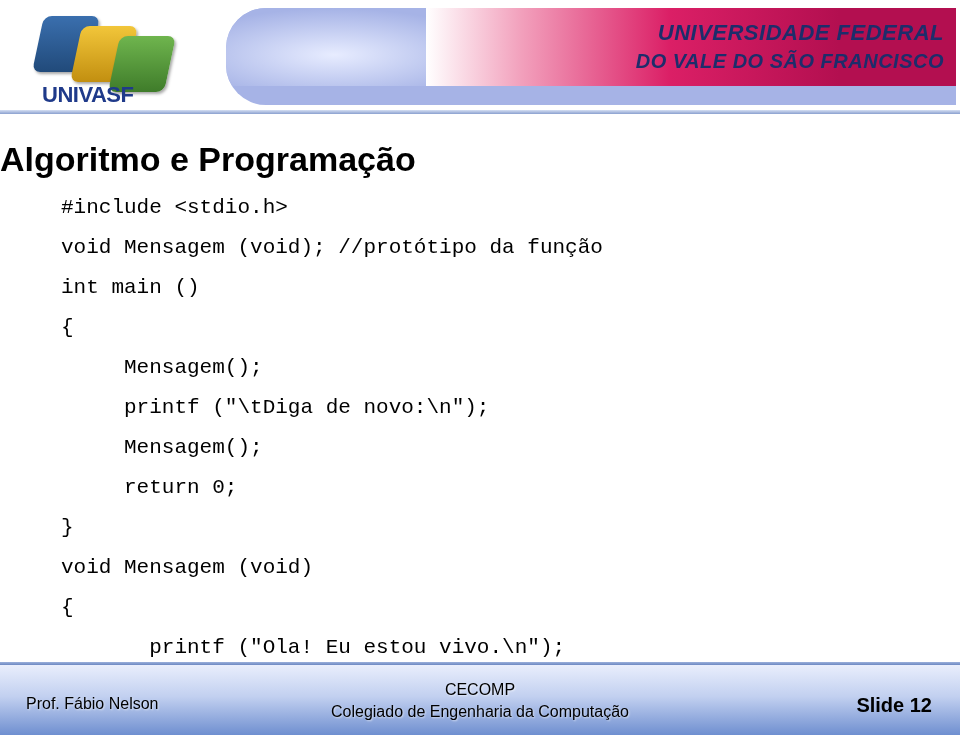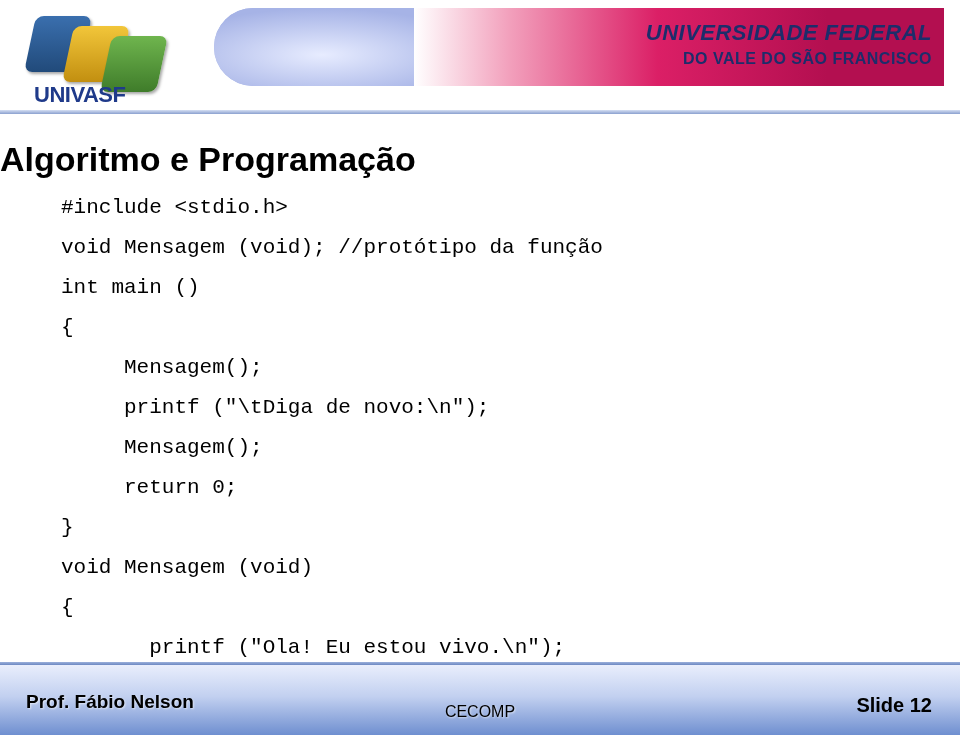--- a/index.html
+++ b/index.html
@@ -1,43 +1,43 @@
 <!DOCTYPE html>
 <html><head>
 <meta charset="utf-8">
 <style>
   * { box-sizing: border-box; margin: 0; padding: 0; }
   html, body { width: 960px; height: 735px; font-family: Arial, Helvetica, sans-serif; background: #fff; overflow: hidden; }
   .slide { position: relative; width: 960px; height: 735px; }
 
   
   .header { position: relative; width: 100%; height: 120px; }
-  .logo-univasf { position: absolute; top: 12px; left: 24px; width: 150px; height: 90px; text-align: center; }
+  .logo-univasf { position: absolute; top: 12px; left: 32px; width: 150px; height: 90px; text-align: center; }
   .logo-shape1 { position: absolute; left: 6px; top: 4px; width: 56px; height: 56px; border-radius: 8px; background: linear-gradient(180deg,#3a6fae 0%, #214a7a 100%); transform: skewX(-12deg); box-shadow: 2px 2px 3px rgba(0,0,0,0.35); }
   .logo-shape2 { position: absolute; left: 44px; top: 14px; width: 56px; height: 56px; border-radius: 8px; background: linear-gradient(180deg,#f2c63a 0%, #c28f10 100%); transform: skewX(-12deg); box-shadow: 2px 2px 3px rgba(0,0,0,0.35); }
   .logo-shape3 { position: absolute; left: 82px; top: 24px; width: 56px; height: 56px; border-radius: 8px; background: linear-gradient(180deg,#6fb54e 0%, #3f7c2a 100%); transform: skewX(-12deg); box-shadow: 2px 2px 3px rgba(0,0,0,0.35); }
   .logo-text { position: absolute; left: 10px; top: 70px; font-size: 22px; font-weight: 700; color: #1f3a8a; letter-spacing: -0.5px; }
 
-  .header-bar { position: absolute; top: 8px; right: 16px; width: 730px; height: 78px; }
+  .header-bar { position: absolute; top: 8px; right: 4px; width: 730px; height: 97px; }
   .bar-bg { position: absolute; inset: 0; background: #a6b3e6; border-top-left-radius: 40px; border-bottom-left-radius: 40px; overflow: hidden; }
   .bar-bridge { position: absolute; left: 0; top: 0; width: 270px; height: 78px; background: radial-gradient(ellipse at 40% 60%, #e7ecff 0%, #a6b3e6 70%); }
   .bar-pink { position: absolute; left: 200px; top: 0; width: 530px; height: 78px; background: linear-gradient(90deg, #ffffff 0%, #f2a0bc 18%, #db1f66 46%, #b30f50 78%); }
   .bar-text { position: absolute; left: 38px; top: 12px; width: 480px; text-align: right; }
   .bar-text .line1 { font-size: 22px; font-weight: 800; font-style: italic; color: #1d2d6b; letter-spacing: 0.5px; }
-  .bar-text .line2 { font-size: 16px; font-weight: 800; color: #1d2d6b; letter-spacing: 0.5px; margin-top: 4px; }
+  .bar-text .line2 { font-size: 20px; font-weight: 800; font-style: italic; color: #1d2d6b; letter-spacing: 0.5px; margin-top: 4px; }
   .header-rule { position: absolute; top: 110px; left: 0; width: 100%; height: 4px; background: linear-gradient(180deg,#d5dff3,#8aa0cf); }
 
   
   .title { position: absolute; top: 140px; left: 0; width: 100%; text-align: left; font-size: 34px; font-weight: 700; color: #000; }
   .code-block { position: absolute; top: 188px; left: 61px; width: 820px; font-size: 21px; line-height: 40px; color: #000; font-family: Liberation Mono, monospace; white-space: pre; }
 
   
   .footer-band { position: absolute; bottom: 0; left: 0; width: 100%; height: 70px; background: linear-gradient(180deg,#e9eefc 0%, #c2d0f0 45%, #6f8fd0 100%); }
   .footer-rule { position: absolute; bottom: 70px; left: 0; width: 100%; height: 3px; background: linear-gradient(180deg,#9bb0db,#6c88c2); }
-  .footer-left { position: absolute; bottom: 22px; left: 26px; font-weight: 700; font-size: 19px; color: #000; text-shadow: 1px 1px 2px rgba(255,255,255,0.6); }
+  .footer-left { position: absolute; bottom: 22px; left: 26px; font-weight: 400; font-size: 16px; color: #000; text-shadow: 1px 1px 2px rgba(255,255,255,0.6); }
   .footer-center { position: absolute; bottom: 12px; left: 0; width: 100%; text-align: center; font-weight: 400; color: #000; font-size: 16px; line-height: 22px; text-shadow: 1px 1px 2px rgba(255,255,255,0.6); }
   .footer-right { position: absolute; bottom: 18px; right: 28px; font-weight: 700; font-size: 20px; color: #000; }
 </style>
 </head>
 <body>
 
 <div class="slide">
 
   <div class="header">
     <div class="logo-univasf">
@@ -74,17 +74,18 @@
 void Mensagem (void)
 {
        printf ("Ola! Eu estou vivo.\n");
 }</div>
 
   <div class="footer-rule"></div>
   <div class="footer-band">
     <div class="footer-left">Prof. Fábio Nelson</div>
     <div class="footer-center">
       <span>CECOMP</span><br>
+      <span>Colegiado de Engenharia da Computação</span>
     </div>
     <div class="footer-right">Slide 12</div>
   </div>
 
 </div>
 
 </body></html>

